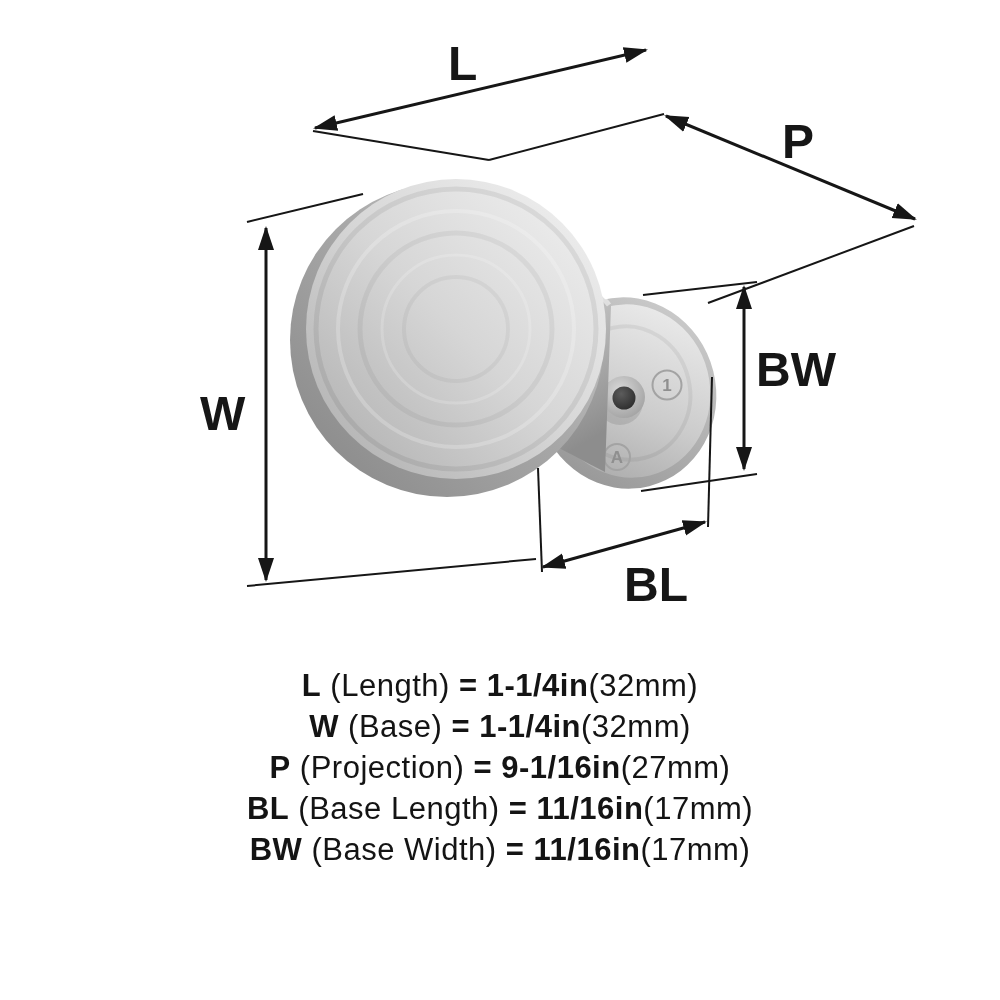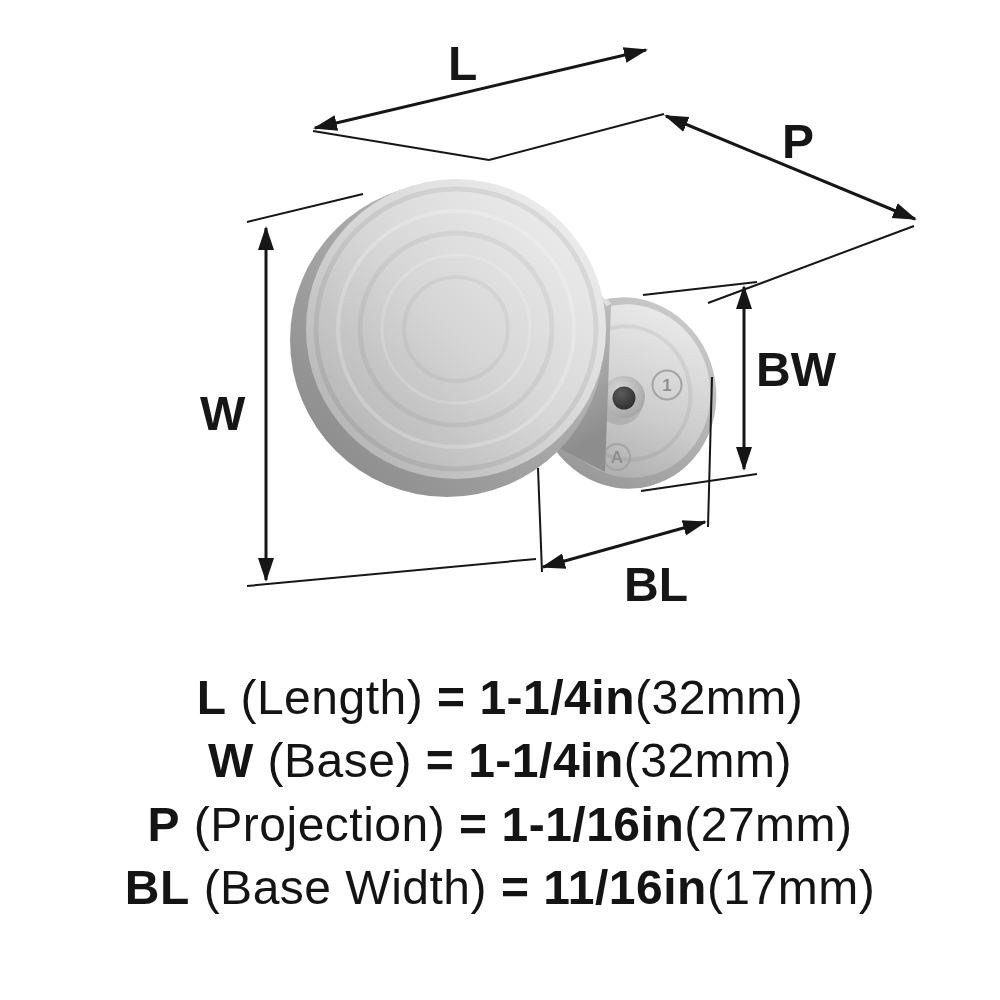--- a/index.html
+++ b/index.html
@@ -6,21 +6,21 @@
   .stage{
     position:relative;width:1000px;height:1000px;background:#ffffff;overflow:hidden;
     font-family:"Liberation Sans",sans-serif;color:#161616;
   }
   .diagram-svg{position:absolute;left:0;top:0;}
   .dimlabel{font-family:"Liberation Sans",sans-serif;font-weight:700;font-size:48px;fill:#161616;}
   .marktext{font-family:"Liberation Sans",sans-serif;font-weight:700;font-size:17px;fill:#8f8f8f;}
   .specs{
     position:absolute;left:0;right:0;top:666px;
     display:flex;flex-direction:column;align-items:center;
-    font-size:48px;line-height:1.32;letter-spacing:0.5px;color:#141414;
+    font-size:31px;line-height:1.32;letter-spacing:0.5px;color:#141414;
   }
   .spec-line{white-space:nowrap;}
   .b{font-weight:700;}
   .r{font-weight:400;}
 </style>
 </head>
 <body>
 
 <div class="stage">
 
@@ -137,25 +137,31 @@
       <span class="b">W</span>
       <span class="r">(Base)</span>
       <span class="b">=</span>
       <span class="b">1-1/4in</span><span class="r">(32mm)</span>
     </div>
 
     <div class="spec-line">
       <span class="b">P</span>
       <span class="r">(Projection)</span>
       <span class="b">=</span>
-      <span class="b">1-1/16in</span><span class="r">(27mm)</span>
+      <span class="b">9-1/16in</span><span class="r">(27mm)</span>
     </div>
 
     <div class="spec-line">
       <span class="b">BL</span>
+      <span class="r">(Base Length)</span>
+      <span class="b">=</span>
+      <span class="b">11/16in</span><span class="r">(17mm)</span>
+    </div>
+
+    <div class="spec-line">
+      <span class="b">BW</span>
       <span class="r">(Base Width)</span>
       <span class="b">=</span>
       <span class="b">11/16in</span><span class="r">(17mm)</span>
     </div>
 
-
   </div>
 </div>
 
 </body></html>

